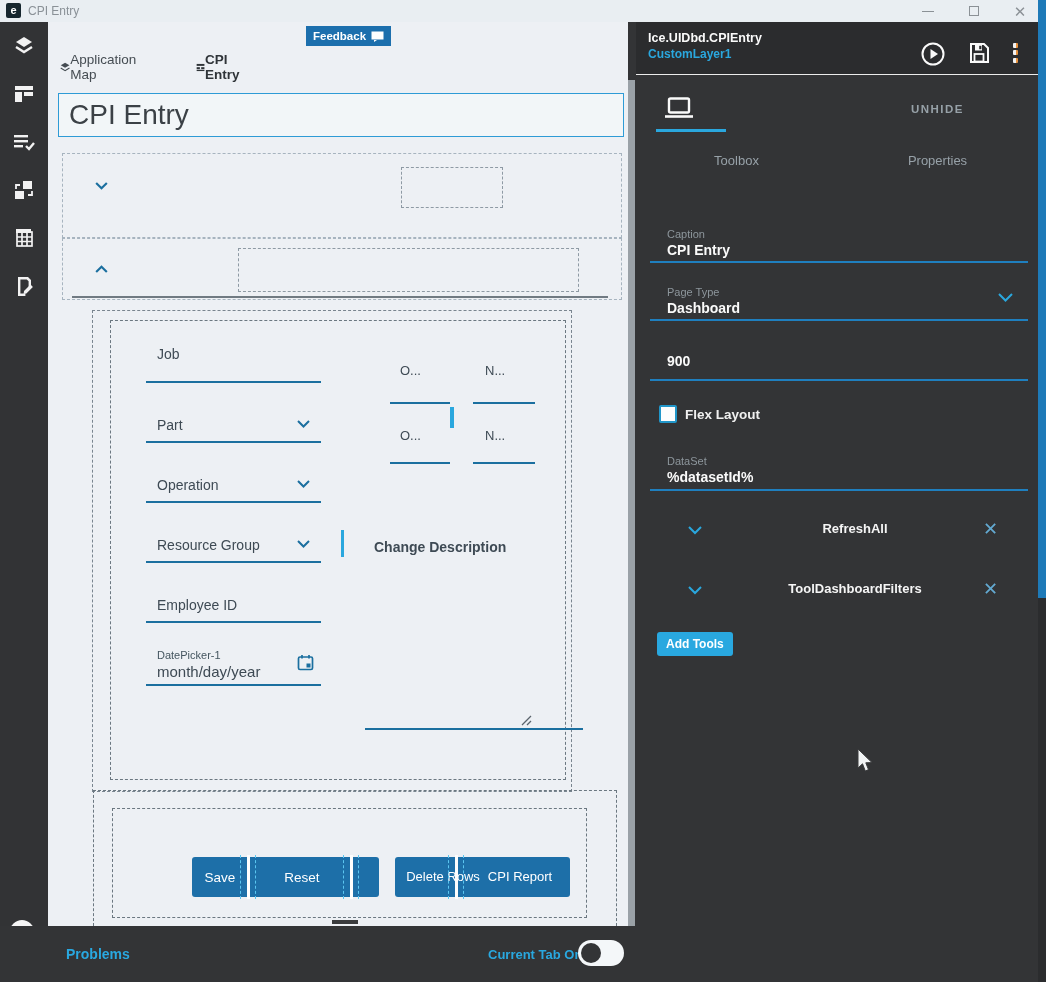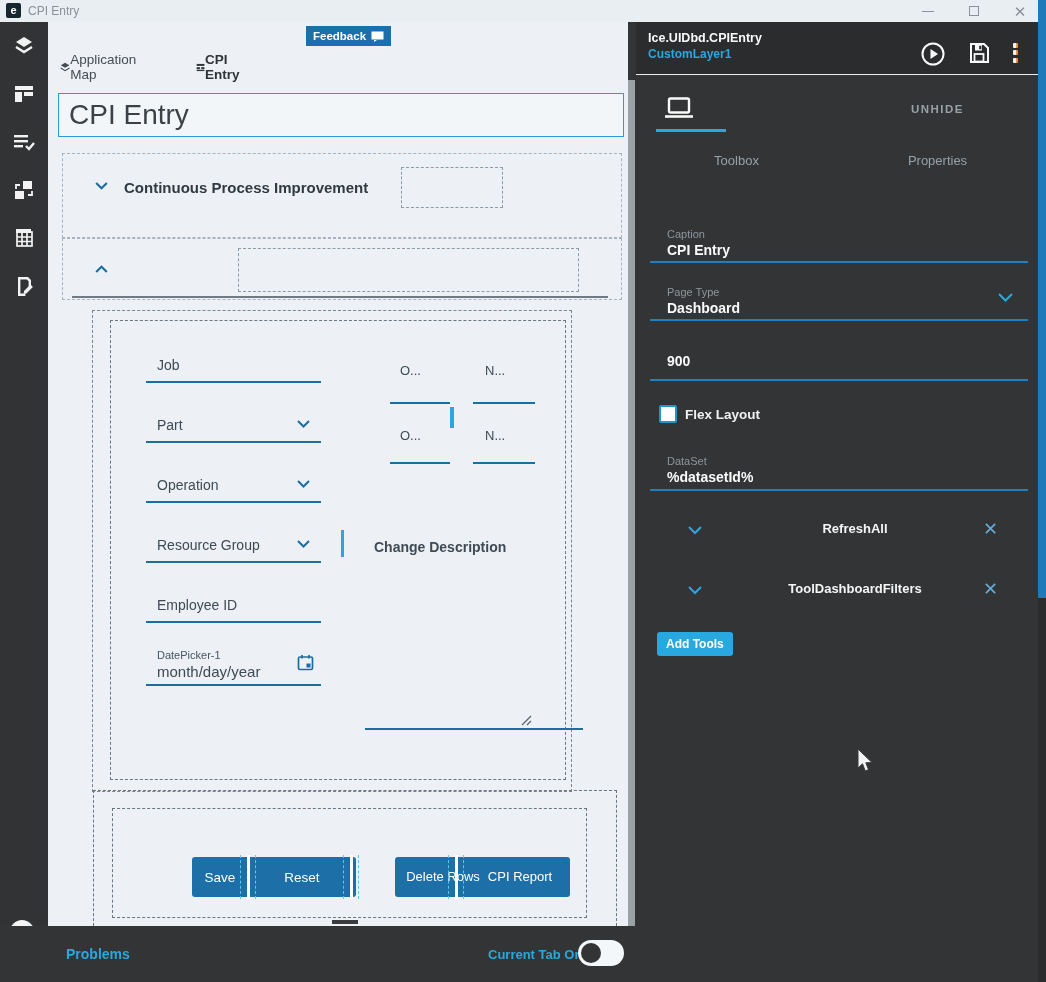--- a/index.html
+++ b/index.html
@@ -49,21 +49,21 @@
   .fline  { position:absolute; height:2px; background:#1b6f9f; }
   .chev-dn-sm { position:absolute; width:13px; height:8px; }
   .mini-label { position:absolute; font-size:13px; color:#3e4a54; }
   .cursor-bar { position:absolute; background:#2aa7de; }
   .small-label { position:absolute; font-size:11px; color:#44555f; }
   .resize-grip { position:absolute; }
 
   .btn-outer { position:absolute; left:45px; top:768px; width:524px; height:136px; border:1px dashed #6b7780; border-bottom:none; }
   .btn-inner { position:absolute; left:64px; top:786px; width:475px; height:110px; border:1px dashed #6b7780; }
   .btn-group { position:absolute; top:835px; height:40px; background:#1d6fa8; border-radius:3px; color:#fff; }
-  .bg-a { left:144px; width:164px; } .bg-b { left:347px; width:175px; }
+  .bg-a { left:144px; width:187px; } .bg-b { left:347px; width:175px; }
   .btn-text { position:absolute; top:0; height:40px; display:flex; align-items:center; justify-content:center; text-align:center; font-size:13.5px; color:#fff; }
   .btn-text.two-line { font-size:13px; line-height:1.2; }
   .vsep { position:absolute; top:-2px; bottom:-2px; width:3px; background:#fdfdfd; }
   .vsep::before, .vsep::after { content:""; position:absolute; top:0; bottom:0; width:0; border-left:1.5px dashed #5bc6f0; }
   .vsep::before { left:-7px; } .vsep::after { left:8px; }
   .bottom-dash { position:absolute; left:284px; top:898px; width:26px; height:4px; background:#3a3b3d; }
 
   .canvas-scrollbar { position:absolute; left:628px; top:80px; width:7px; height:846px; background:#9aa1a7; }
 
   
@@ -208,36 +208,35 @@
     </div>
 
     <div class="page-title-box">
       <span>CPI Entry</span>
     </div>
 
     <div class="panel-dashed panel-1">
       <svg class="chev-dn-sm" style="left:32px; top:28px;" width="14" height="9" viewBox="0 0 14 9">
           <path d="M1 1 L7 7 L13 1" fill="none" stroke="#1b6f9f" stroke-width="2.4"></path>
         </svg>
-      <div class="group-title">Continuous Process Improvement</div>
       <div class="empty-box-1"></div>
     </div>
 
     <div class="panel-dashed panel-2">
       <svg class="chev-dn-sm" style="left:32px; top:26px;" width="14" height="9" viewBox="0 0 14 9">
           <path d="M1 8 L7 2 L13 8" fill="none" stroke="#1b6f9f" stroke-width="2.4"></path>
         </svg>
       <div class="empty-box-2"></div>
     </div>
     <div class="divider-line"></div>
 
     <div class="form-outer"></div>
     <div class="form-inner"></div>
 
-    <div class="flabel" style="left:109px; top:335px;text-align:center;">Job</div>
+    <div class="flabel" style="left:109px; top:324px;text-align:center;">Job</div>
     <div class="fline" style="left:98px; top:359px; width:175px;"></div>
 
     <div class="flabel" style="left:109px; top:395px;">Part</div>
     <svg class="chev-dn-sm" style="left:249px; top:398px;" width="13" height="8" viewBox="0 0 13 8">
         <path d="M1 1 L6.5 6.5 L12 1" fill="none" stroke="#1b6f9f" stroke-width="2"></path>
       </svg>
     <div class="fline" style="left:98px; top:419px; width:175px;"></div>
 
     <div class="flabel" style="left:109px; top:455px;">Operation</div>
     <svg class="chev-dn-sm" style="left:249px; top:458px;" width="13" height="8" viewBox="0 0 13 8">

